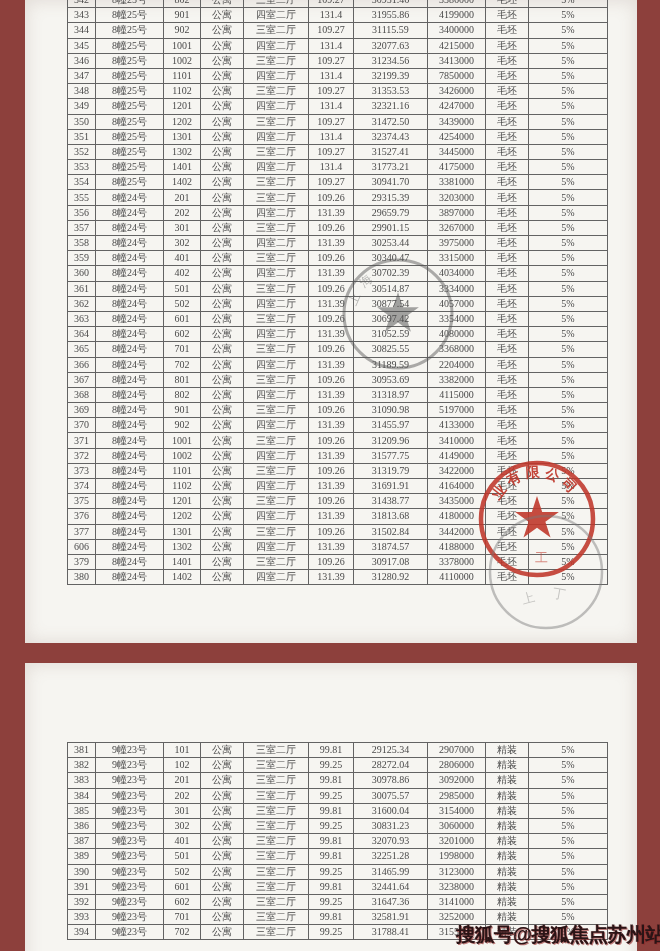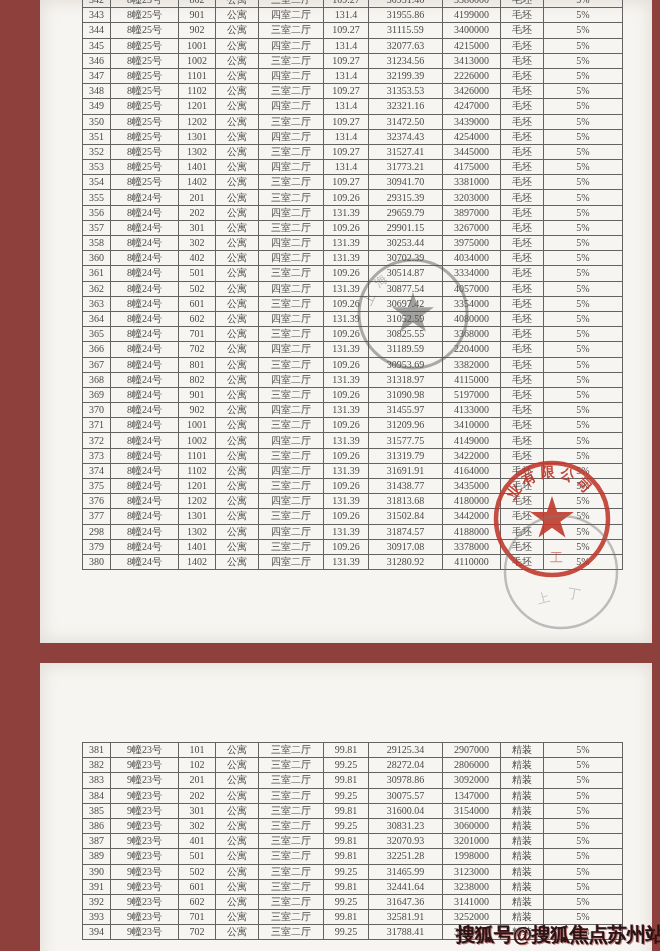--- a/index.html
+++ b/index.html
@@ -5,21 +5,21 @@
   html,body{margin:0;padding:0;}
   #screen{
     position:relative;
     width:660px;height:951px;
     overflow:hidden;
     background:#8d403c;
     font-family:"Liberation Serif","DejaVu Serif",serif;
   }
   .paper{
     position:absolute;
-    left:40px;width:612px;
+    left:25px;width:612px;
     background:#f6f5f1;
     overflow:hidden;
     box-shadow:inset 0 0 18px rgba(120,90,80,0.18);
   }
   #page1{top:0;height:643px;}
   #page2{top:663px;height:368px;}
   .price-table{
     position:absolute;
     border-collapse:collapse;
     table-layout:fixed;
@@ -136,21 +136,21 @@
             <td>5%</td>
           </tr>
           <tr>
             <td>347</td>
             <td>8幢25号</td>
             <td>1101</td>
             <td>公寓</td>
             <td>四室二厅</td>
             <td>131.4</td>
             <td>32199.39</td>
-            <td>2226000</td>
+            <td>7850000</td>
             <td>毛坯</td>
             <td>5%</td>
           </tr>
           <tr>
             <td>348</td>
             <td>8幢25号</td>
             <td>1102</td>
             <td>公寓</td>
             <td>三室二厅</td>
             <td>109.27</td>
@@ -273,20 +273,32 @@
             <td>302</td>
             <td>公寓</td>
             <td>四室二厅</td>
             <td>131.39</td>
             <td>30253.44</td>
             <td>3975000</td>
             <td>毛坯</td>
             <td>5%</td>
           </tr>
           <tr>
+            <td>359</td>
+            <td>8幢24号</td>
+            <td>401</td>
+            <td>公寓</td>
+            <td>三室二厅</td>
+            <td>109.26</td>
+            <td>30340.47</td>
+            <td>3315000</td>
+            <td>毛坯</td>
+            <td>5%</td>
+          </tr>
+          <tr>
             <td>360</td>
             <td>8幢24号</td>
             <td>402</td>
             <td>公寓</td>
             <td>四室二厅</td>
             <td>131.39</td>
             <td>30702.39</td>
             <td>4034000</td>
             <td>毛坯</td>
             <td>5%</td>
@@ -489,21 +501,21 @@
             <td>1301</td>
             <td>公寓</td>
             <td>三室二厅</td>
             <td>109.26</td>
             <td>31502.84</td>
             <td>3442000</td>
             <td>毛坯</td>
             <td>5%</td>
           </tr>
           <tr>
-            <td>298</td>
+            <td>606</td>
             <td>8幢24号</td>
             <td>1302</td>
             <td>公寓</td>
             <td>四室二厅</td>
             <td>131.39</td>
             <td>31874.57</td>
             <td>4188000</td>
             <td>毛坯</td>
             <td>5%</td>
           </tr>
@@ -615,21 +627,21 @@
             <td>5%</td>
           </tr>
           <tr>
             <td>384</td>
             <td>9幢23号</td>
             <td>202</td>
             <td>公寓</td>
             <td>三室二厅</td>
             <td>99.25</td>
             <td>30075.57</td>
-            <td>1347000</td>
+            <td>2985000</td>
             <td>精装</td>
             <td>5%</td>
           </tr>
           <tr>
             <td>385</td>
             <td>9幢23号</td>
             <td>301</td>
             <td>公寓</td>
             <td>三室二厅</td>
             <td>99.81</td>

